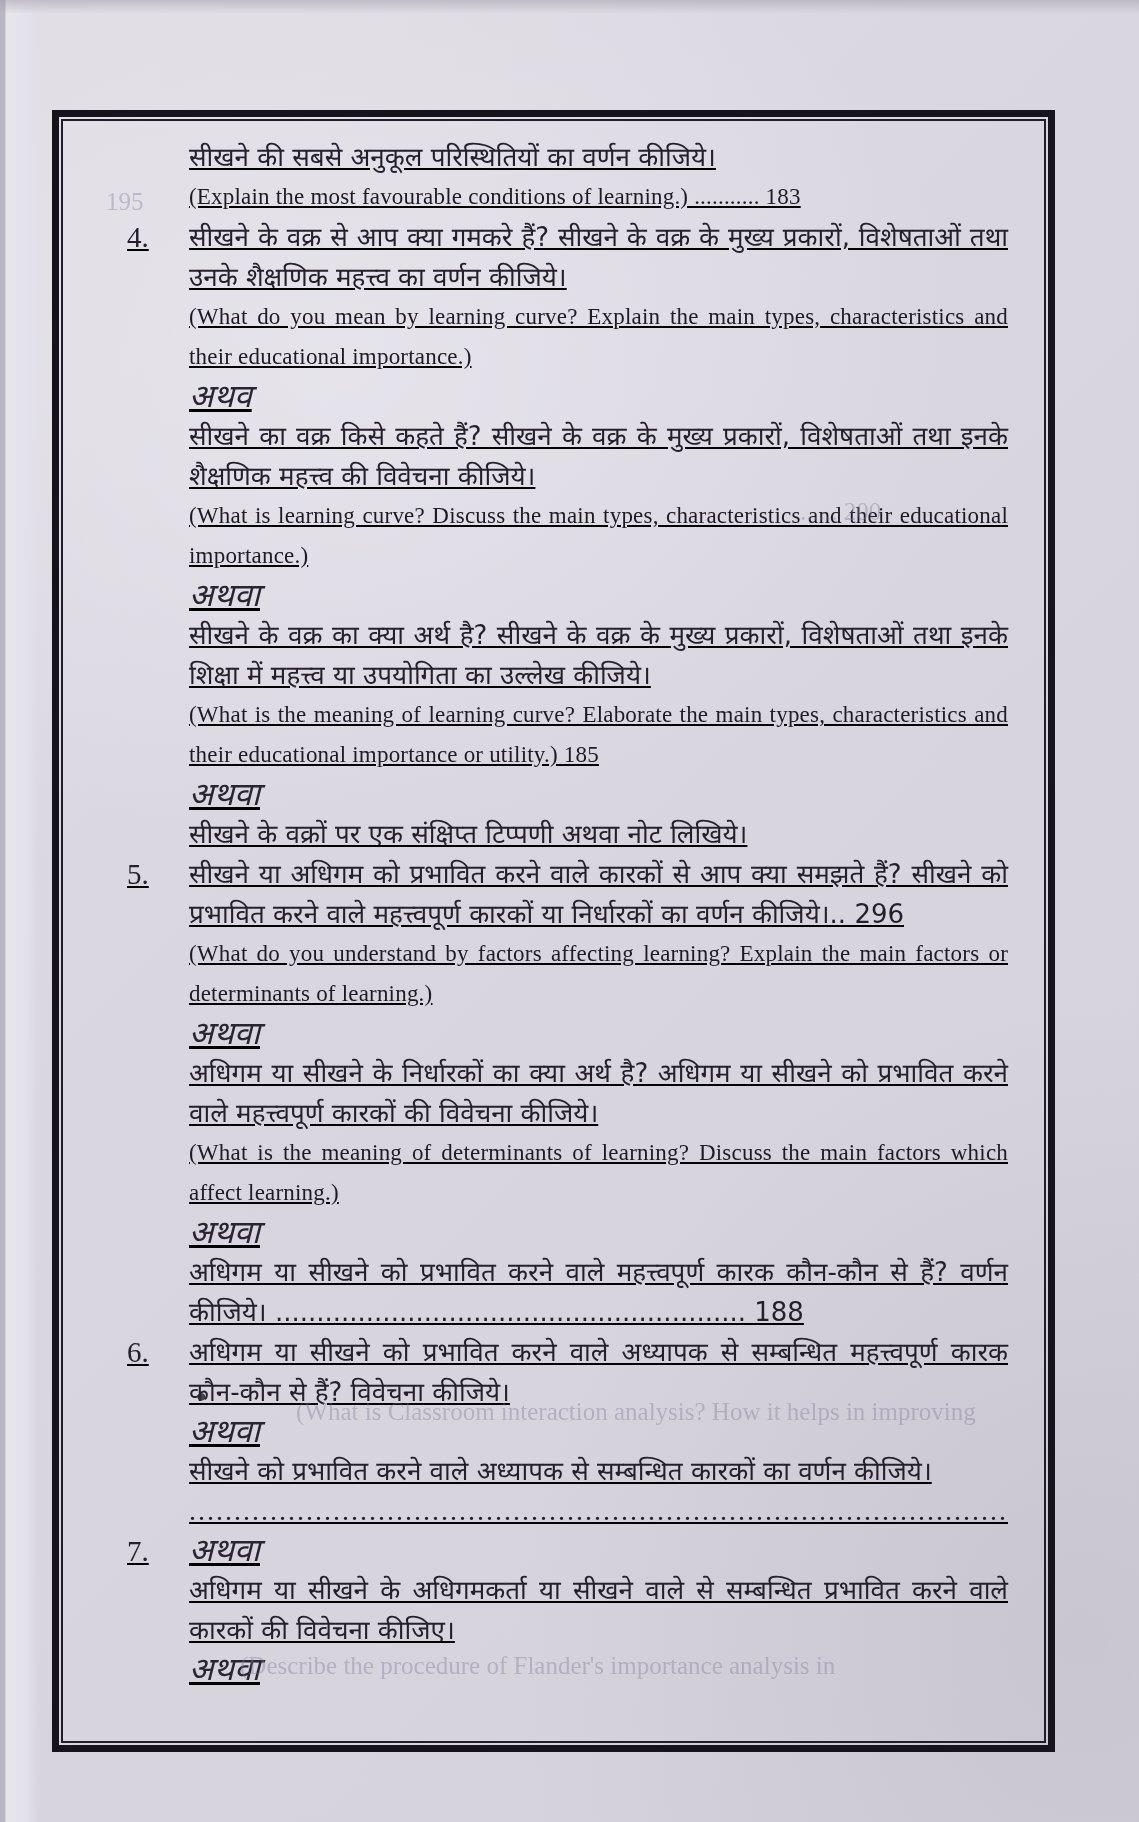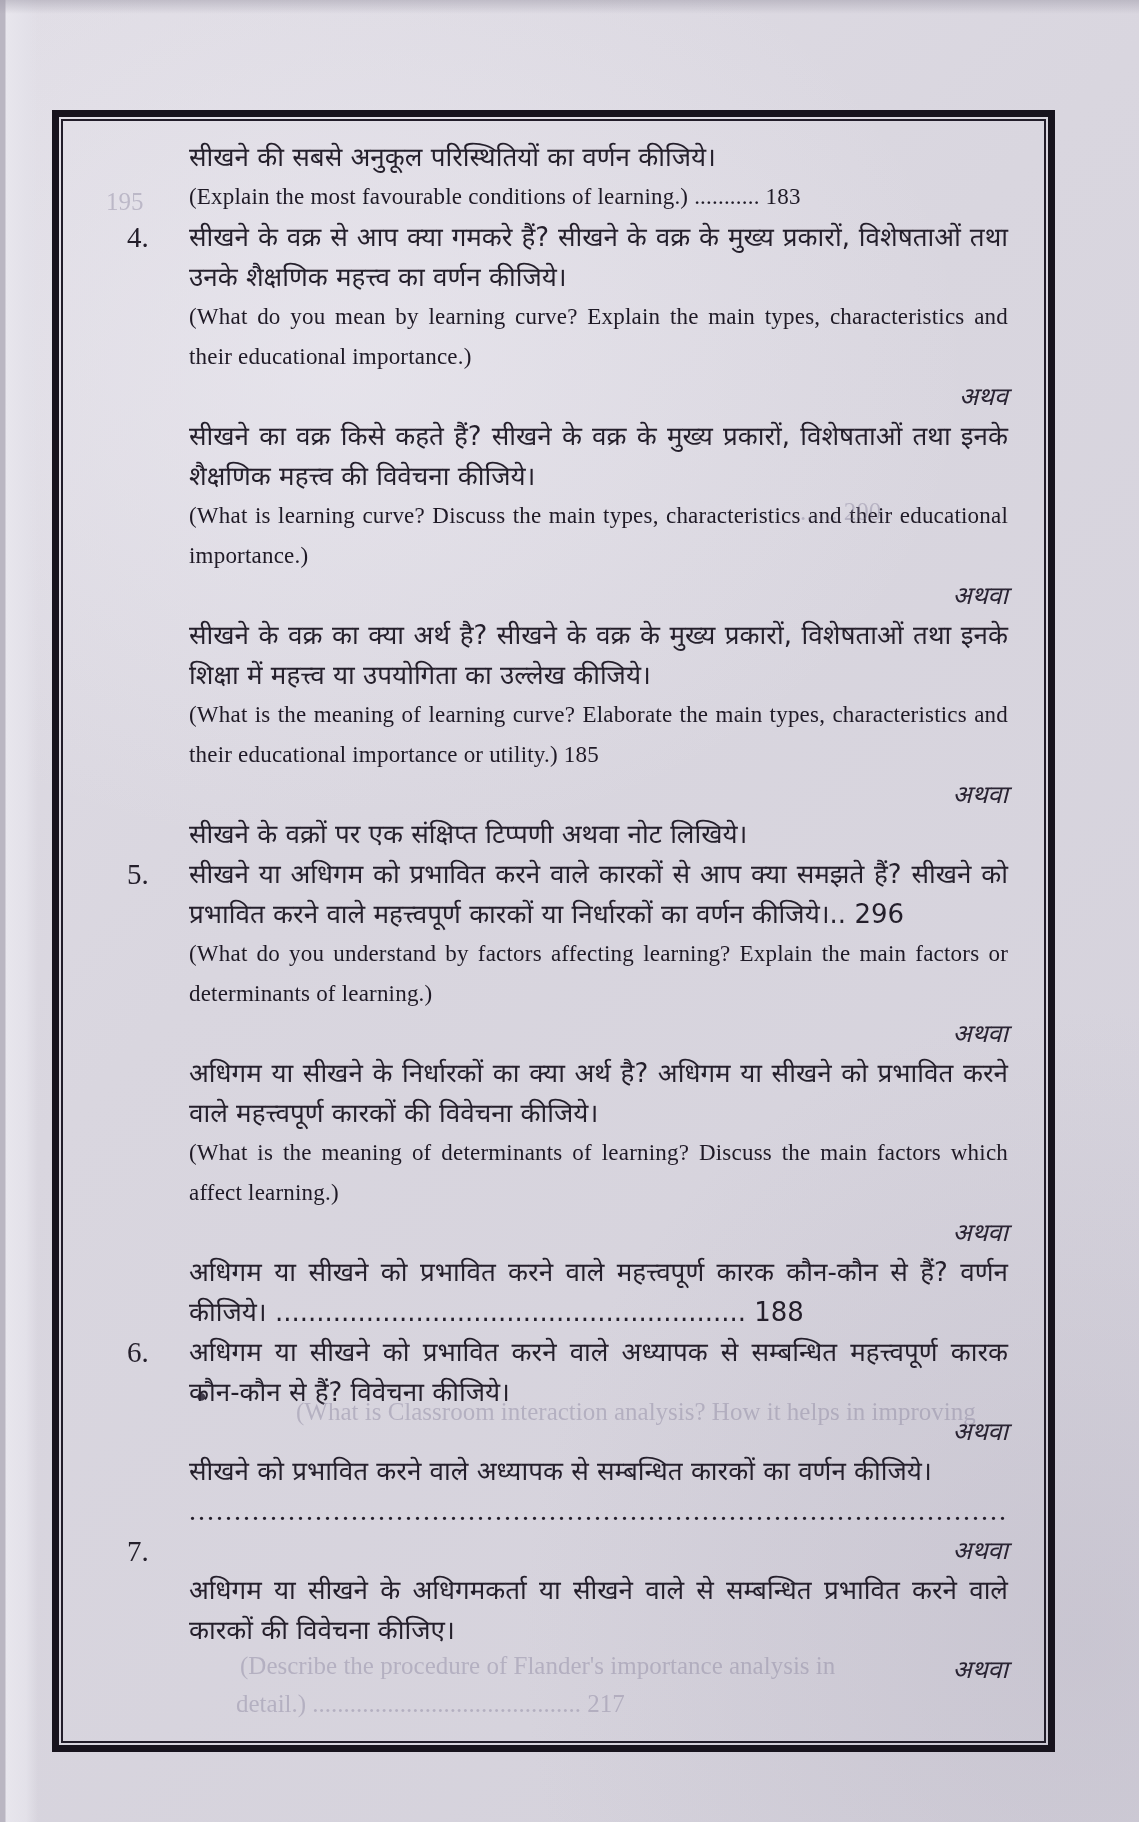--- a/index.html
+++ b/index.html
@@ -31,43 +31,44 @@
   .frame{
     position:absolute;left:52px;top:110px;width:1003px;height:1642px;
     border:7px solid #17131d;box-sizing:border-box;
     background:transparent;
   }
   .frame-inner{
     position:absolute;inset:2px;
     border:2px solid #221d2a;
     box-sizing:border-box;
     padding:16px 36px 12px 64px;
+    text-decoration:underline;
   }
   .entry{display:flex;color:#241f2b;}
   .num{
     flex:0 0 62px;
     font-size:29px;line-height:40px;
     font-family:"Liberation Serif", serif;
     color:#241f2b;
   }
   .body{flex:1;min-width:0;}
   .body p{margin:0;text-align:justify;}
   p.hindi{
     font-family:"DejaVu Sans", sans-serif;
     font-size:26px;line-height:40px;color:#241f2b;
   }
   p.english{
     font-family:"Liberation Serif", serif;
     font-size:23px;line-height:40px;color:#1f1a26;
     letter-spacing:.2px;
   }
   p.or{
-    text-align:right;font-style:italic;
+    text-align:left;font-style:italic;
     font-family:"DejaVu Sans", sans-serif;
-    font-size:25px;line-height:37px;color:#2a2433;
+    font-size:32px;line-height:37px;color:#2a2433;
     margin:1px 0;
   }
   p.dots{
     font-family:"Liberation Serif", serif;
     font-size:28px;line-height:40px;color:#241f2b;
     letter-spacing:2px;white-space:nowrap;overflow:hidden;
   }
   .ghost{
     position:absolute;
     font-family:"Liberation Serif", serif;
@@ -135,15 +136,14 @@
               <p class="or">अथवा</p>
             </div>
           </div>
         </div>
     </div>
   </div>
 <span class="ghost" style="left: 106px; top: 188px;">195</span>
     <span class="ghost" style="left: 800px; top: 498px;">...... 200</span>
     <span class="ghost" style="left: 296px; top: 1398px; text-align: right;">(What is Classroom interaction analysis? How it helps in improving</span>
     <span class="ghost" style="left: 240px; top: 1652px;">(Describe the procedure of Flander's importance analysis in</span>
-    <span class="ghost" style="left: 236px; top: 1690px;">detail.) ........................................... 217</span>
     <span class="ghost dark" style="left: 196px; top: 1386px;">●</span>
   </div>
 
 </body></html>

